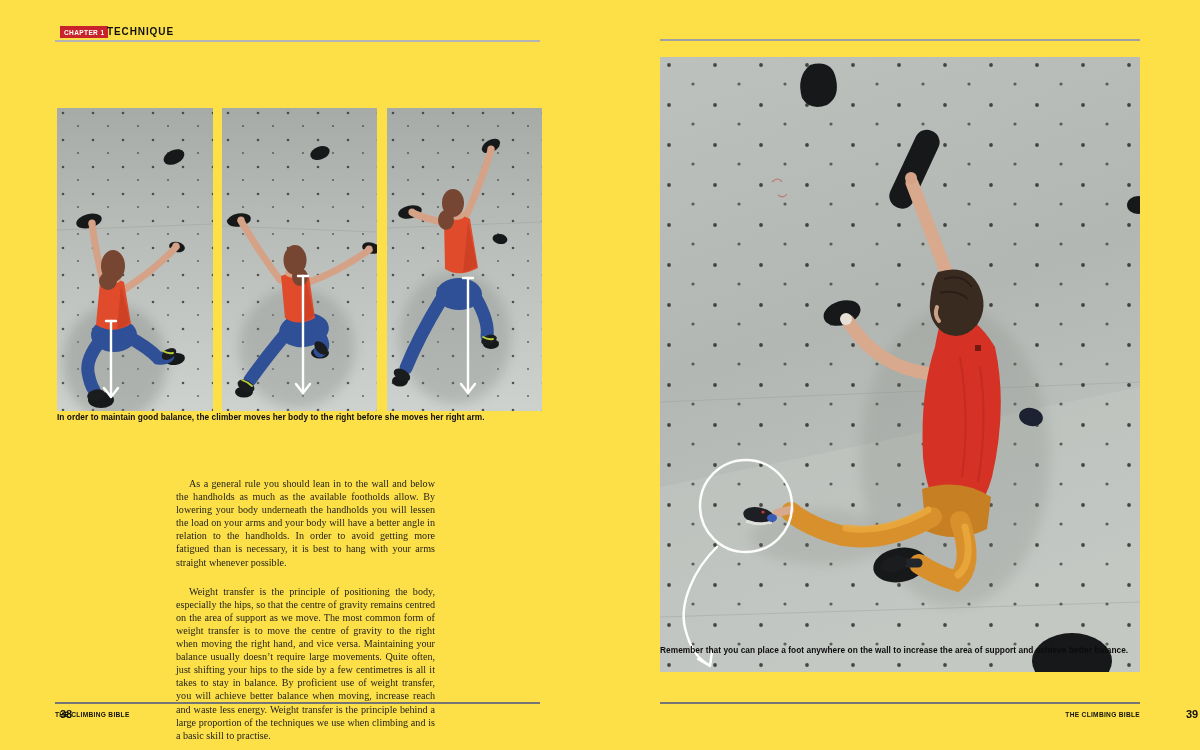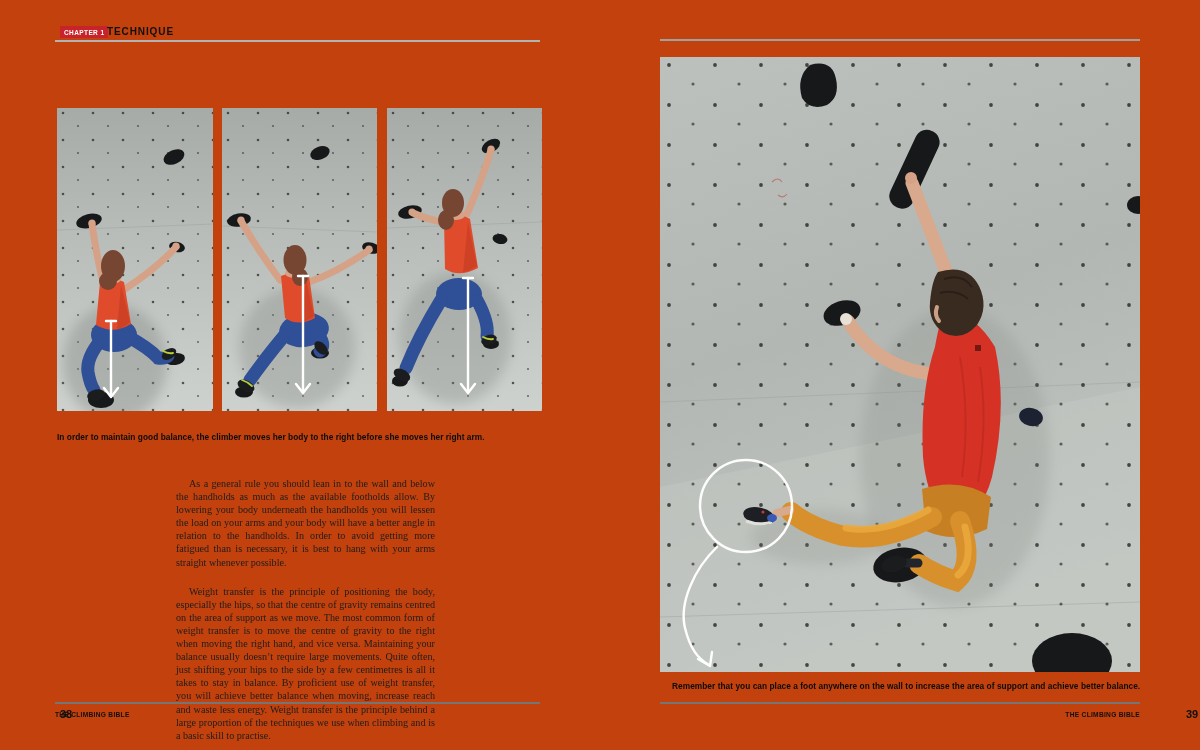--- a/index.html
+++ b/index.html
@@ -1,16 +1,16 @@
 <!DOCTYPE html>
 <html><head>
 <meta charset="utf-8">
 <style>
   html,body{margin:0;padding:0;background:#ffffff;}
-  .spread{position:relative;width:1200px;height:750px;background:#c2410c;overflow:hidden;
+  .spread{position:relative;width:1200px;height:750px;background:#fde047;overflow:hidden;
           font-family:"Liberation Sans",sans-serif;}
   .abs{position:absolute;}
 
   
   .chapter-badge{left:60px;top:26px;background:#c8232b;color:#fff;
     font-size:6.5px;font-weight:700;letter-spacing:.4px;padding:2.5px 4px 2px 4px;line-height:7px;}
   .chapter-title{left:107px;top:27px;color:#111;font-size:10px;font-weight:700;letter-spacing:.9px;line-height:10px;}
   .rule{height:2px;background:#b3b3b3;}
   .rule-footer{height:2px;background:#757575;}
 
@@ -193,21 +193,21 @@
         <ellipse class="hair" cx="59" cy="112" rx="8" ry="10"></ellipse>
       </g>
       <g class="arrow">
         <line x1="76" y1="170" x2="86" y2="170"></line>
         <line x1="81" y1="170" x2="81" y2="284"></line>
         <polyline points="74,276 81,285 88,276"></polyline>
       </g>
     </svg>
   </div>
 
-  <div class="abs caption" style="left:57px;top:432px;width:485px;">In order to maintain good balance, the climber moves her body to the right before she moves her right arm.</div>
+  <div class="abs caption" style="left:57px;top:412px;width:485px;">In order to maintain good balance, the climber moves her body to the right before she moves her right arm.</div>
 
   <div class="abs bodycol">
     <p>As a general rule you should lean in to the wall and below the handholds as much as the available footholds allow. By lowering your body underneath the handholds you will lessen the load on your arms and your body will have a better angle in relation to the handholds. In order to avoid getting more fatigued than is necessary, it is best to hang with your arms straight whenever possible.</p>
     <p>Weight transfer is the principle of positioning the body, especially the hips, so that the centre of gravity remains centred on the area of support as we move. The most common form of weight transfer is to move the centre of gravity to the right when moving the right hand, and vice versa. Maintaining your balance usually doesn’t require large movements. Quite often, just shifting your hips to the side by a few centimetres is all it takes to stay in balance. By proficient use of weight transfer, you will achieve better balance when moving, increase reach and waste less energy. Weight transfer is the principle behind a large proportion of the techniques we use when climbing and is a basic skill to practise.</p>
   </div>
 
   <div class="abs rule-footer" style="left:55px;top:702px;width:485px;"></div>
   <div class="abs pagenum" style="left:28px;top:708px;">38</div>
   <div class="abs booktitle" style="left:55px;top:711px;">THE CLIMBING BIBLE</div>
 
@@ -262,19 +262,19 @@
       <g>
         <circle cx="86" cy="449" r="46" fill="none" stroke="#ffffff" stroke-width="2.5" opacity="0.95"></circle>
       </g>
       <g class="arrow">
         <path d="M57,490 C34,512 19,546 25,571 C30,591 37,601 49,608"></path>
         <polyline points="38,602 50,609 52,595"></polyline>
       </g>
     </svg>
   </div>
 
-  <div class="abs caption" style="left:660px;top:681px;width:480px;padding-left:12px;">Remember that you can place a foot anywhere on the wall to increase the area of support and achieve better balance.</div>
+  <div class="abs caption" style="left:660px;top:645px;width:480px;">Remember that you can place a foot anywhere on the wall to increase the area of support and achieve better balance.</div>
 
   <div class="abs rule-footer" style="left:660px;top:702px;width:480px;"></div>
   <div class="abs booktitle" style="left:980px;top:711px;width:160px;text-align:right;">THE CLIMBING BIBLE</div>
   <div class="abs pagenum" style="left:1154px;top:708px;">39</div>
 
 </div>
 
 </body></html>

